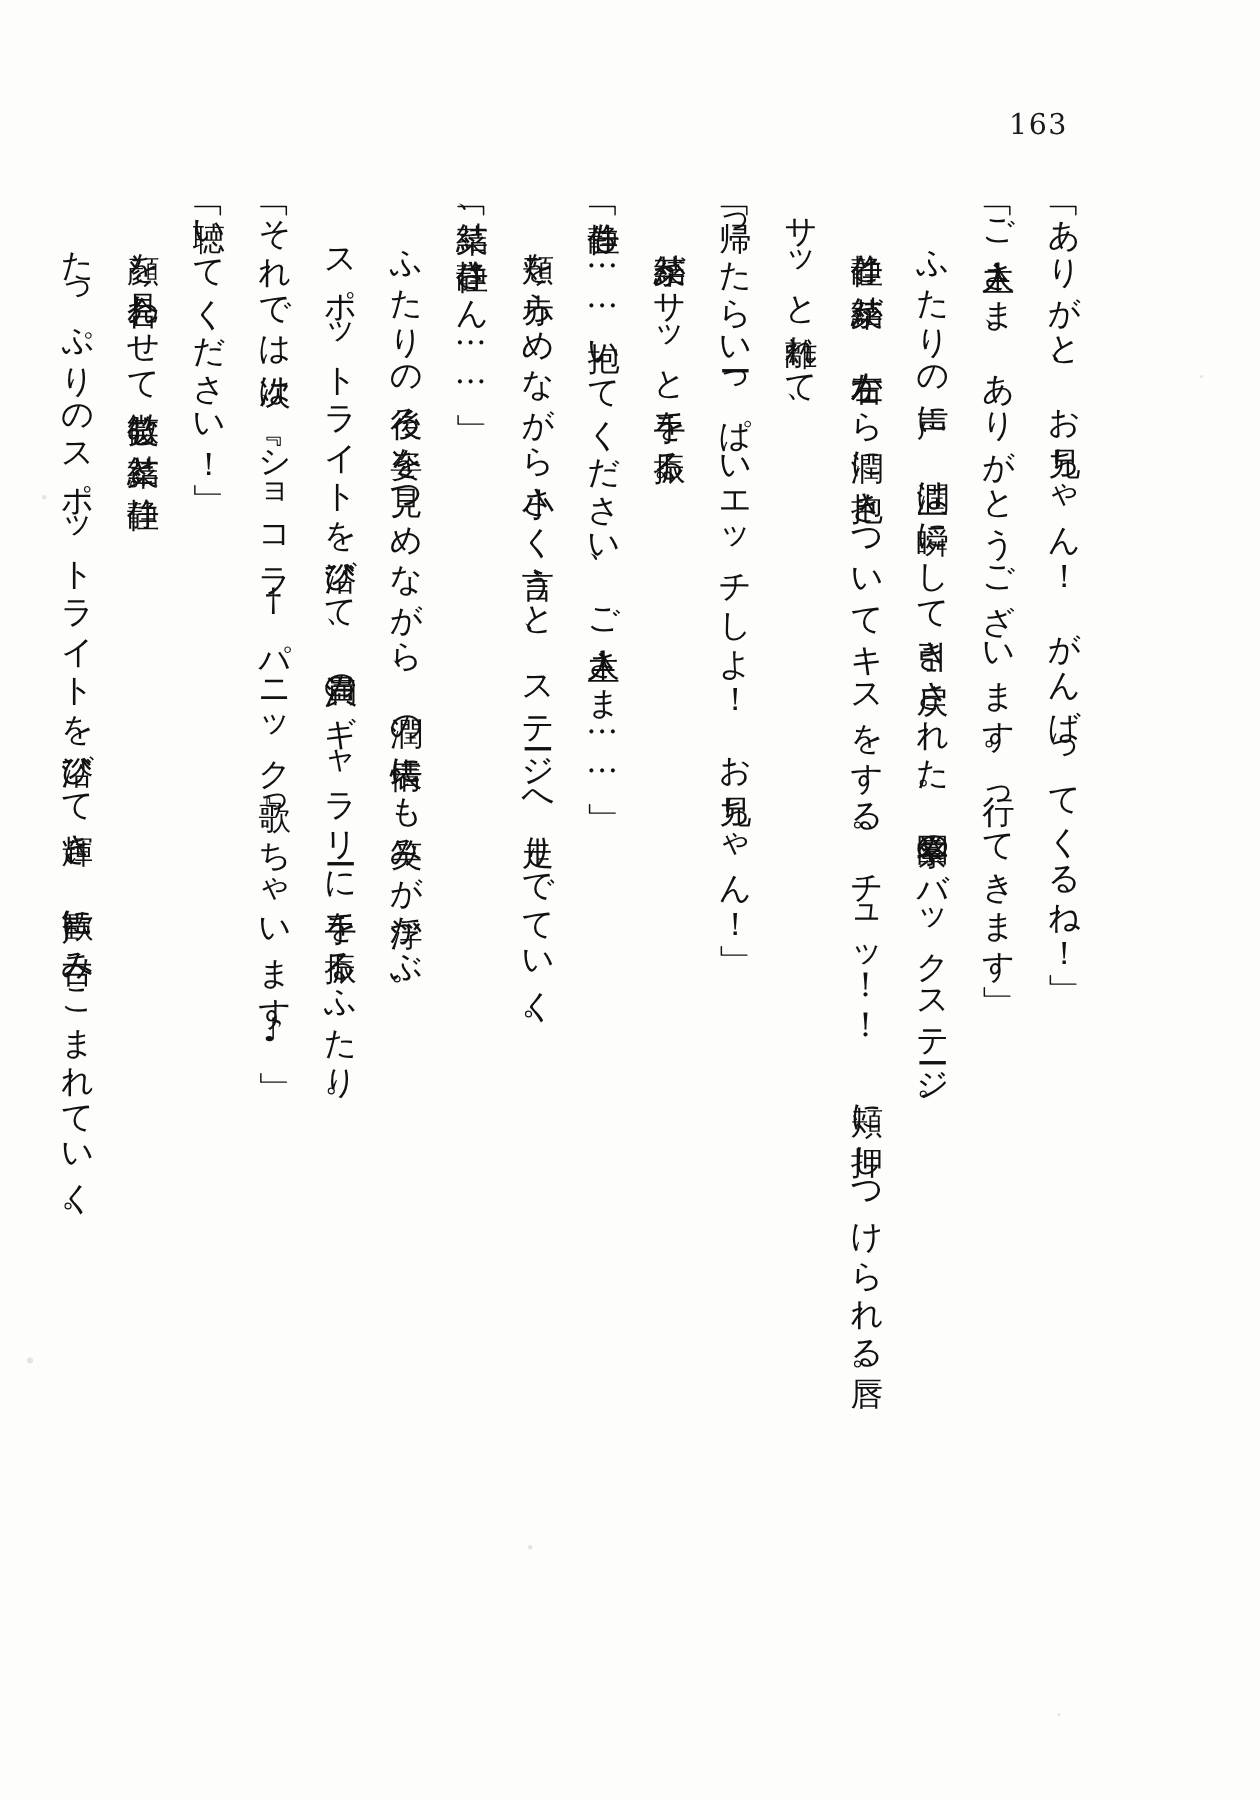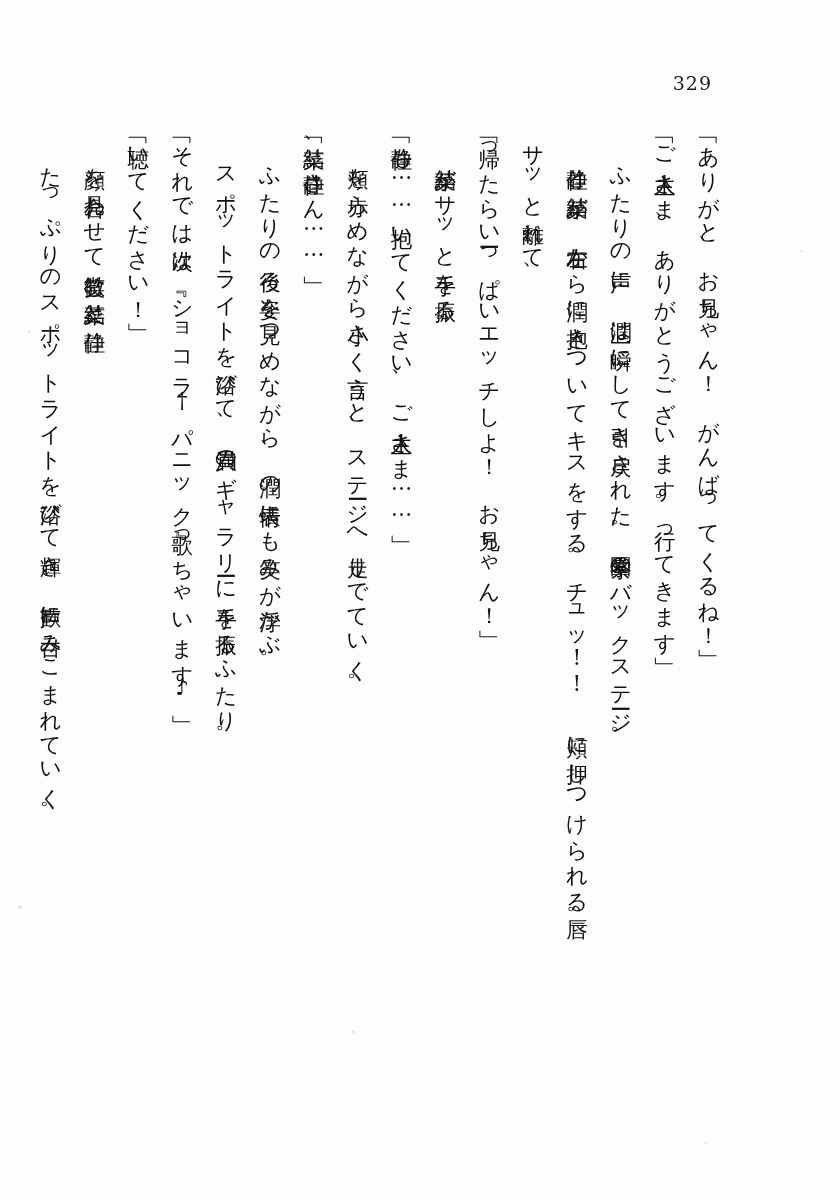--- a/index.html
+++ b/index.html
@@ -72,21 +72,21 @@
 
 <div class="page">
 
   <div class="speck" style="left:28px;  top:330px;  width:3px; height:3px;"></div>
   <div class="speck" style="left:46px;  top:560px;  width:2px; height:2px;"></div>
   <div class="speck" style="left:18px;  top:905px;  width:4px; height:4px;"></div>
   <div class="speck" style="left:352px; top:1030px; width:3px; height:3px;"></div>
   <div class="speck" style="left:705px; top:1142px; width:2px; height:2px;"></div>
   <div class="speck" style="left:800px; top:250px;  width:2px; height:2px;"></div>
 
-  <div class="page-number">329</div>
+  <div class="page-number">163</div>
 
   <div class="body-text">
     <p>「ありがと、お兄ちゃん！　がんばってくるね！」</p>
     <p>「ご主人さま、ありがとうございます。行ってきます」</p>
     <p class="indent">ふたりの声に、潤は一瞬にして引き戻された。学園祭のバックステージ。</p>
     <p class="indent">静佳と結菜が、左右から潤に抱きついてキスをする。チュッ!!　頬に押しつけられる唇。サッと離れて、</p>
     <p>「帰ったらいーっぱいエッチしよ！　お兄ちゃん！」</p>
     <p class="indent">結菜がサッと手を振る。</p>
     <p>「静佳も……抱いてください、ご主人さま……」</p>
     <p class="indent">頬を赤らめながら小さく言うと、ステージへ走りでていく。</p>

